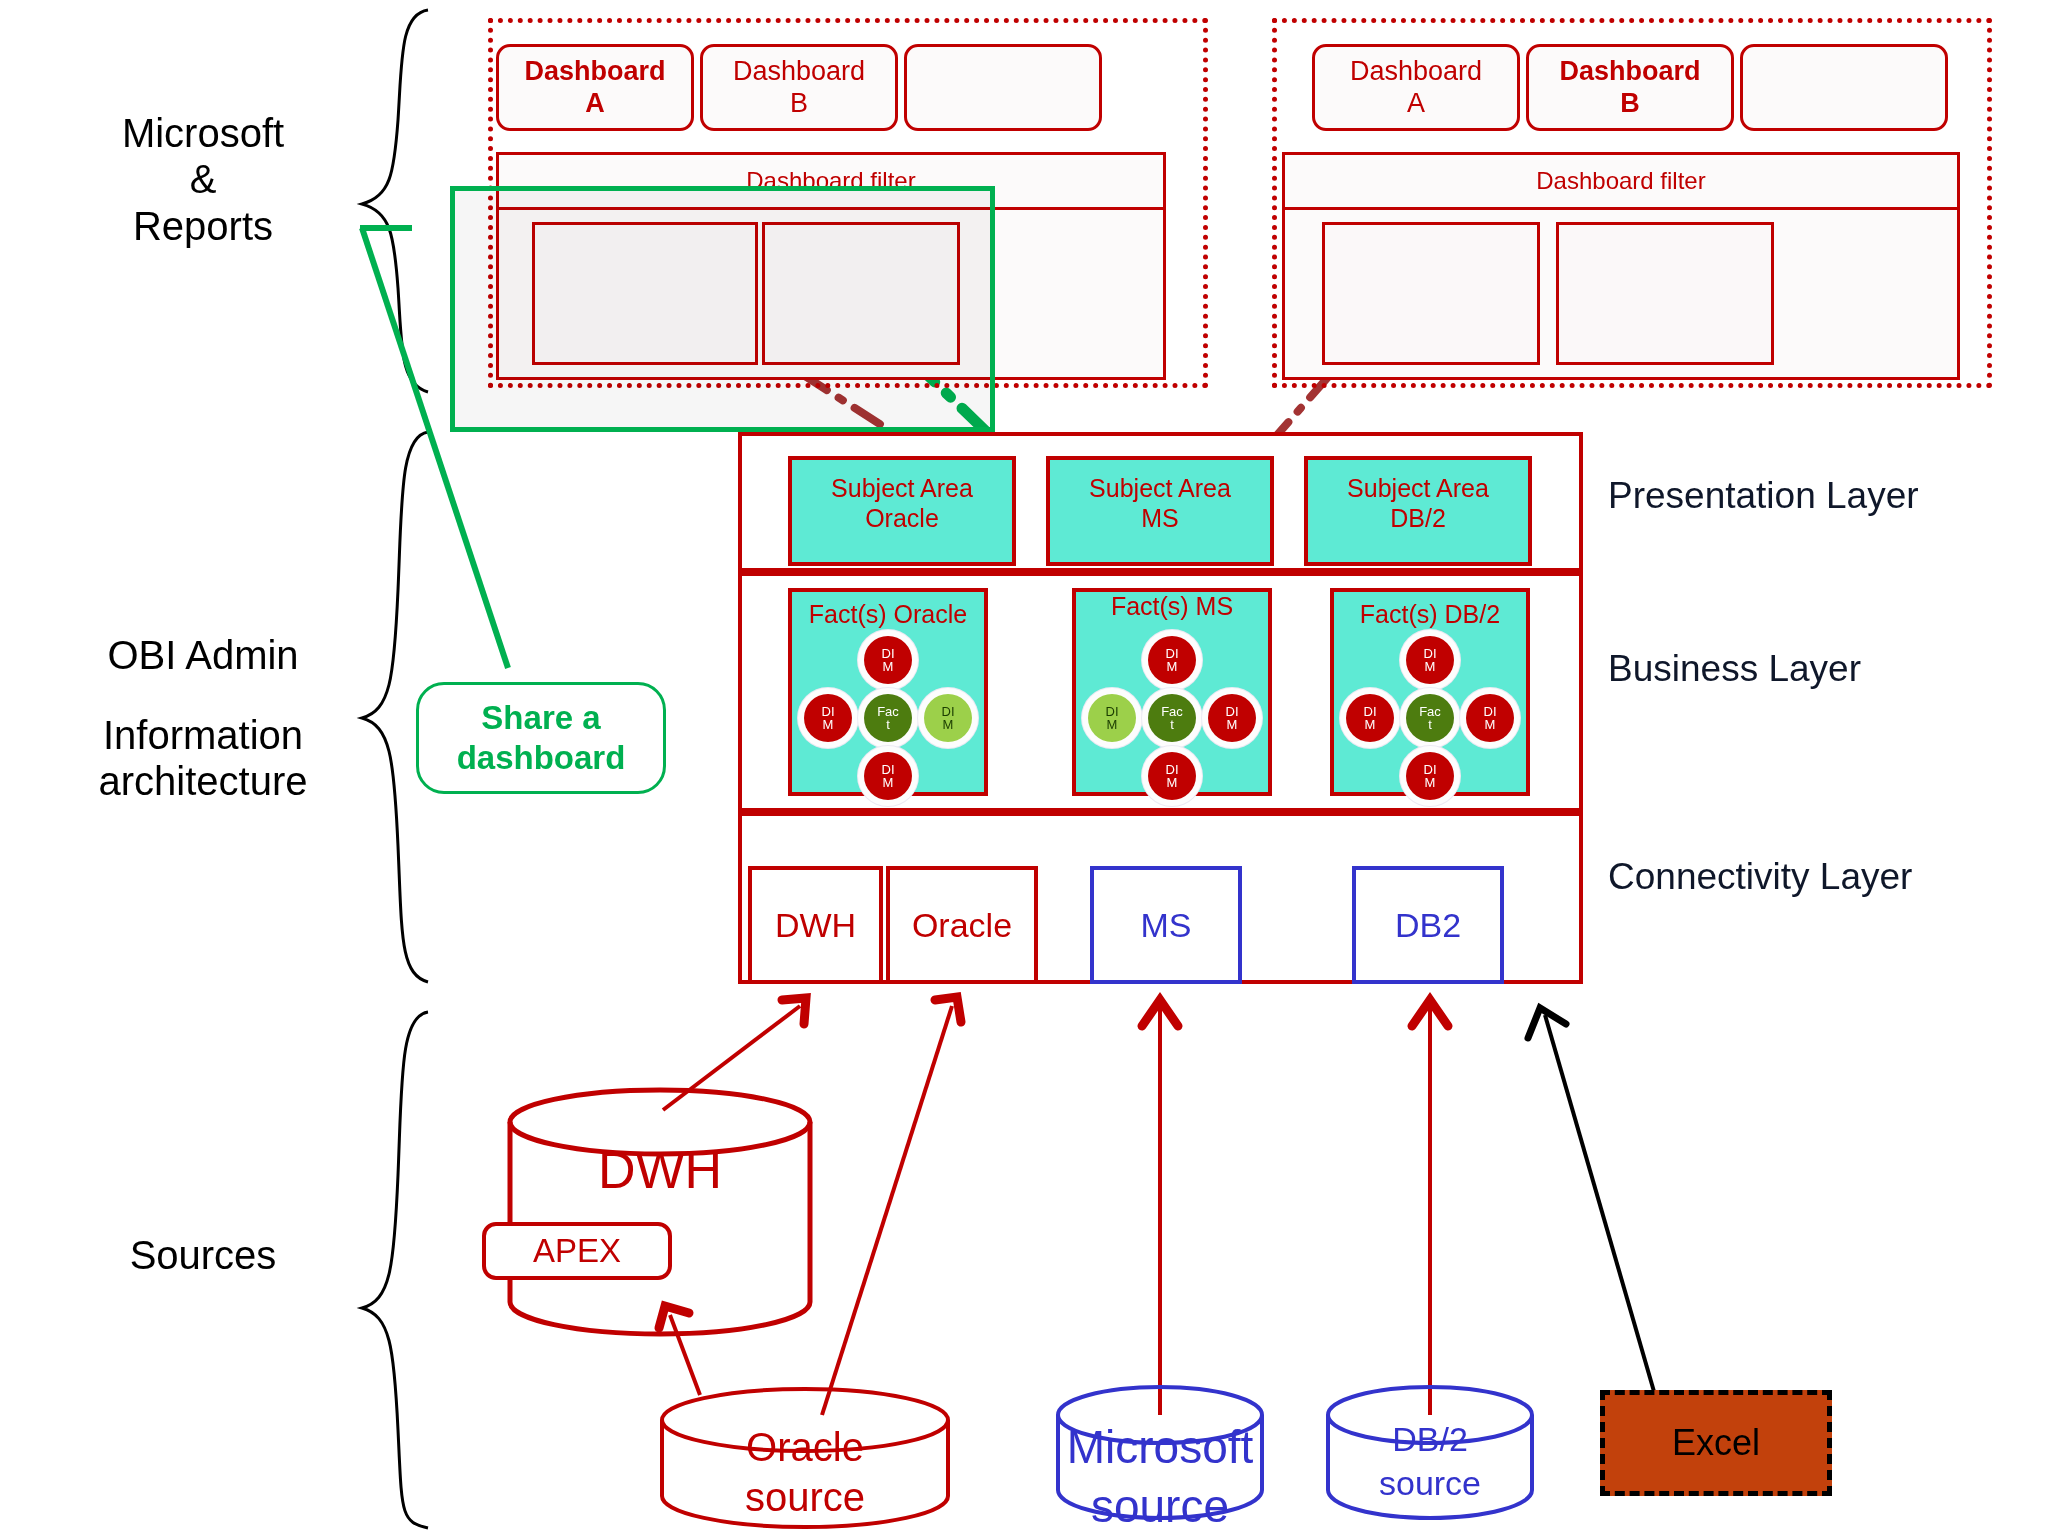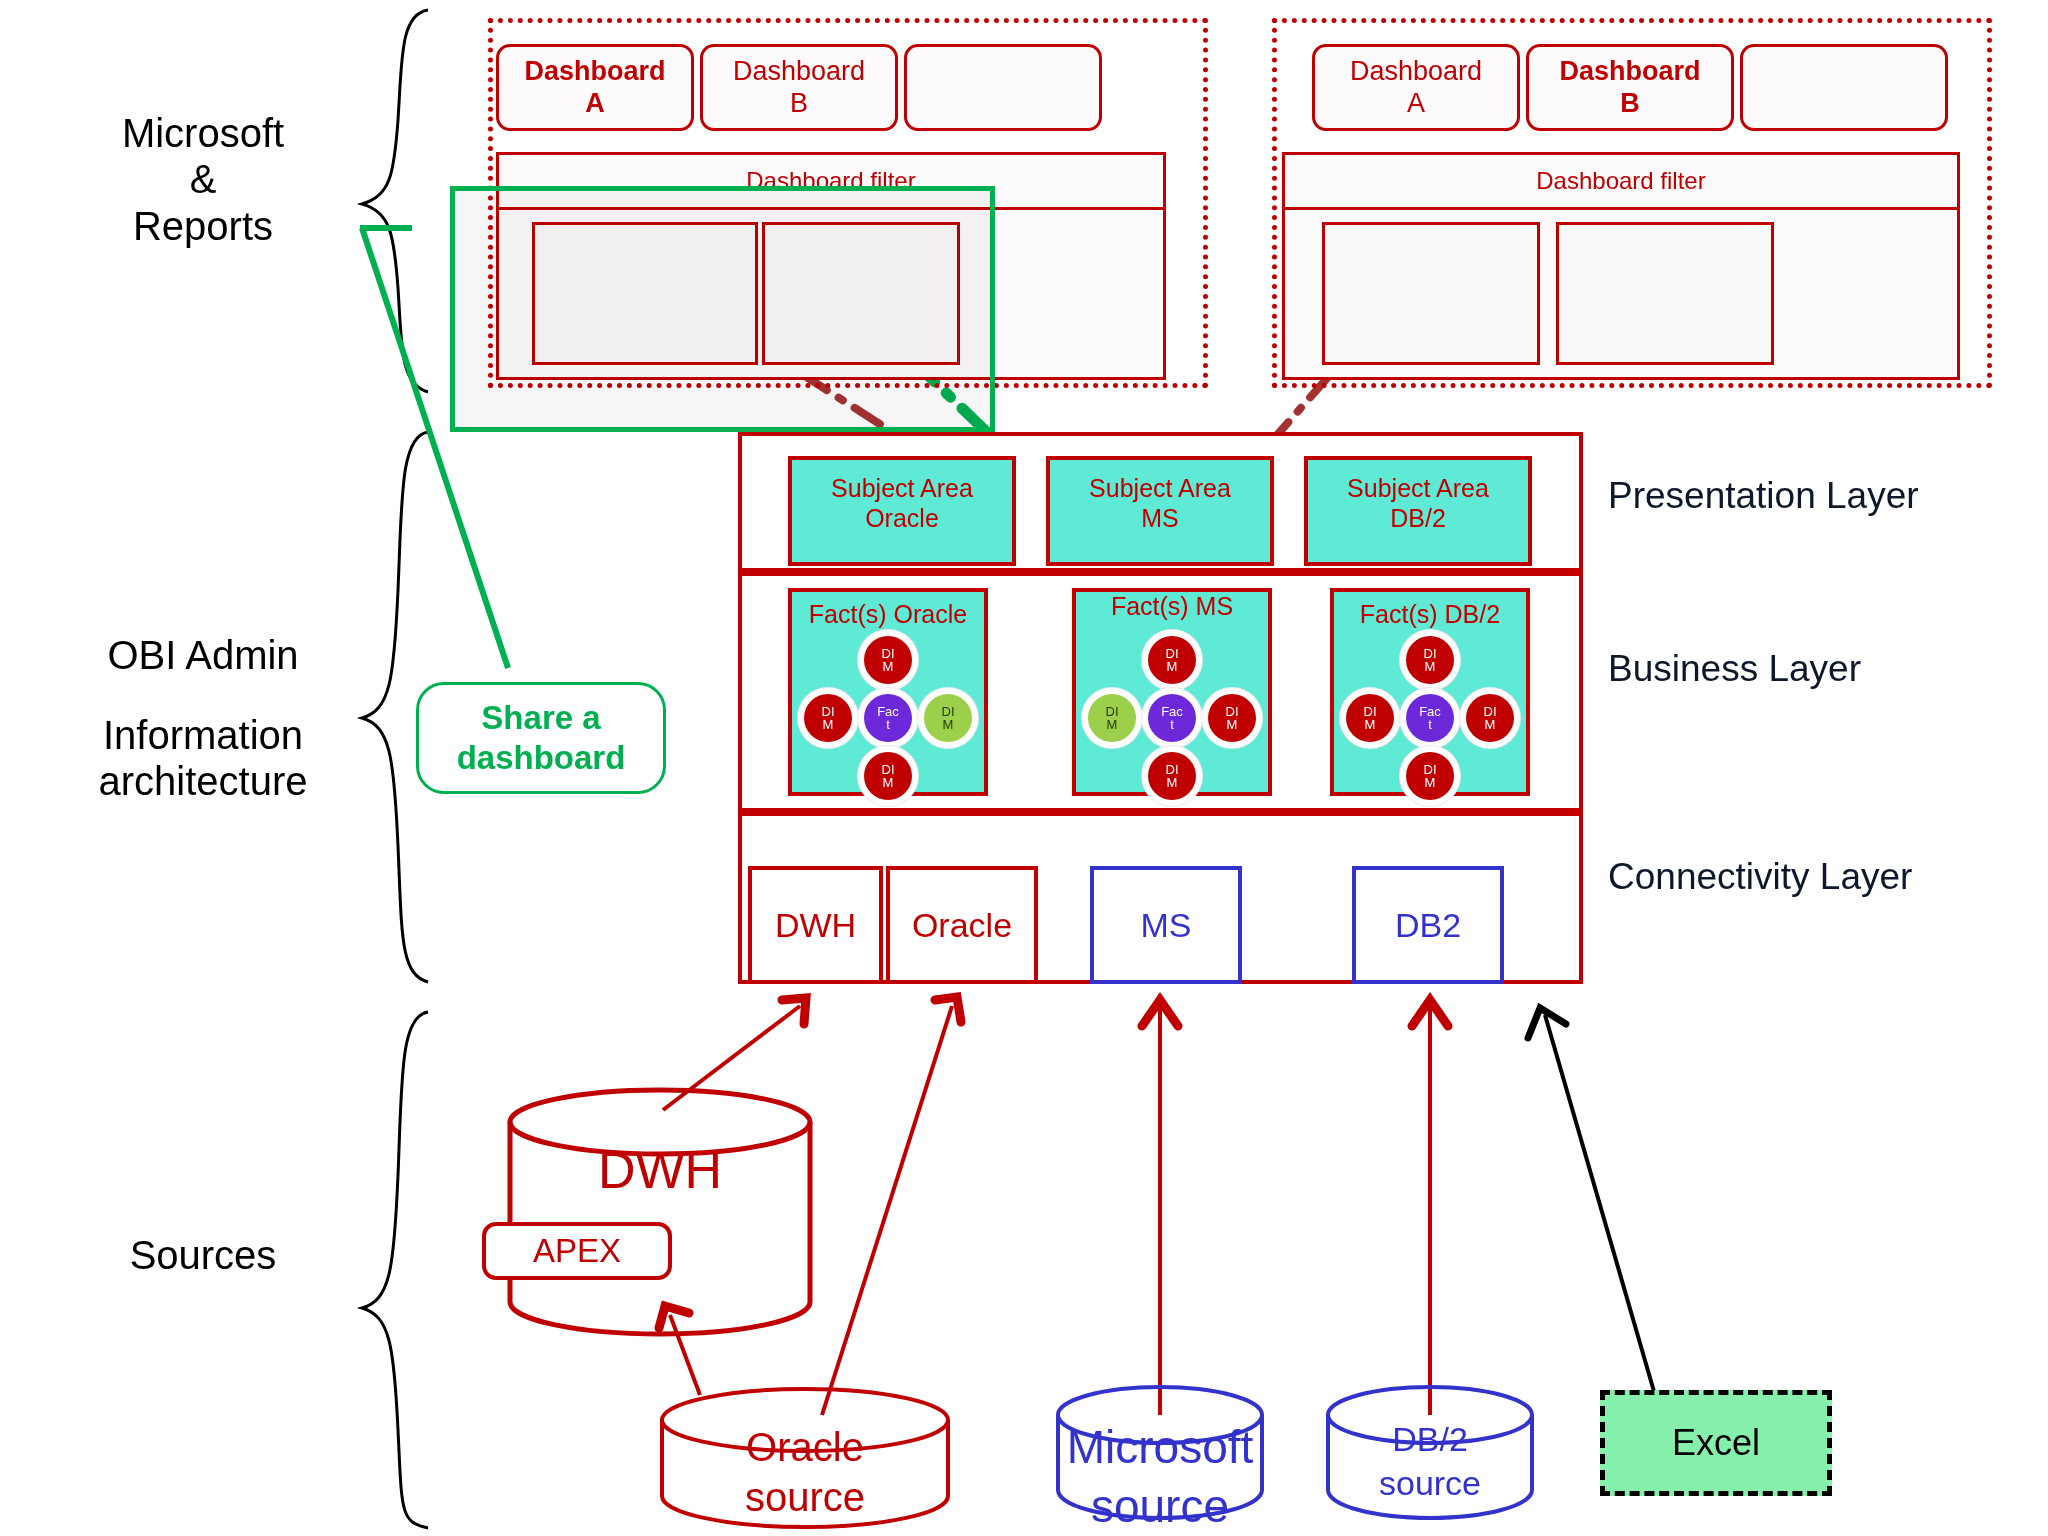--- a/index.html
+++ b/index.html
@@ -41,25 +41,25 @@
   
   .layercap{color:#0f172a;font-size:37px;white-space:nowrap;}
 
   
   .star{position:absolute;}
   .node{position:absolute;border-radius:50%;display:flex;align-items:center;
         justify-content:center;color:#fff;font-size:13px;line-height:1.0;
         text-align:center;font-family:"Liberation Sans",sans-serif;
         box-shadow:0 0 0 6px #fdfdfd, 0 0 0 7px #eceaf3;}
   .node.dim{background:#c00000;}
-  .node.fact{background:#6d28d9;}
+  .node.fact{background:#4d7c0f;}
   .node.green{background:#9cd04a;color:#1b3d00;}
   .apex{border:4px solid #c00000;border-radius:14px;background:#fff;color:#c00000;
         font-size:33px;display:flex;align-items:center;justify-content:center;}
-  .excel{border:5px dashed #000;background:#86efac;color:#000;font-size:36px;
+  .excel{border:5px dashed #000;background:#c2410c;color:#000;font-size:36px;
          display:flex;align-items:center;justify-content:center;}
 </style>
 </head>
 <body>
 
 <div id="stage">
 
   <svg id="layer" viewBox="0 0 2048 1536">
     <defs>
       <marker id="arrRed" markerWidth="10" markerHeight="10" refX="5" refY="5" orient="auto">

